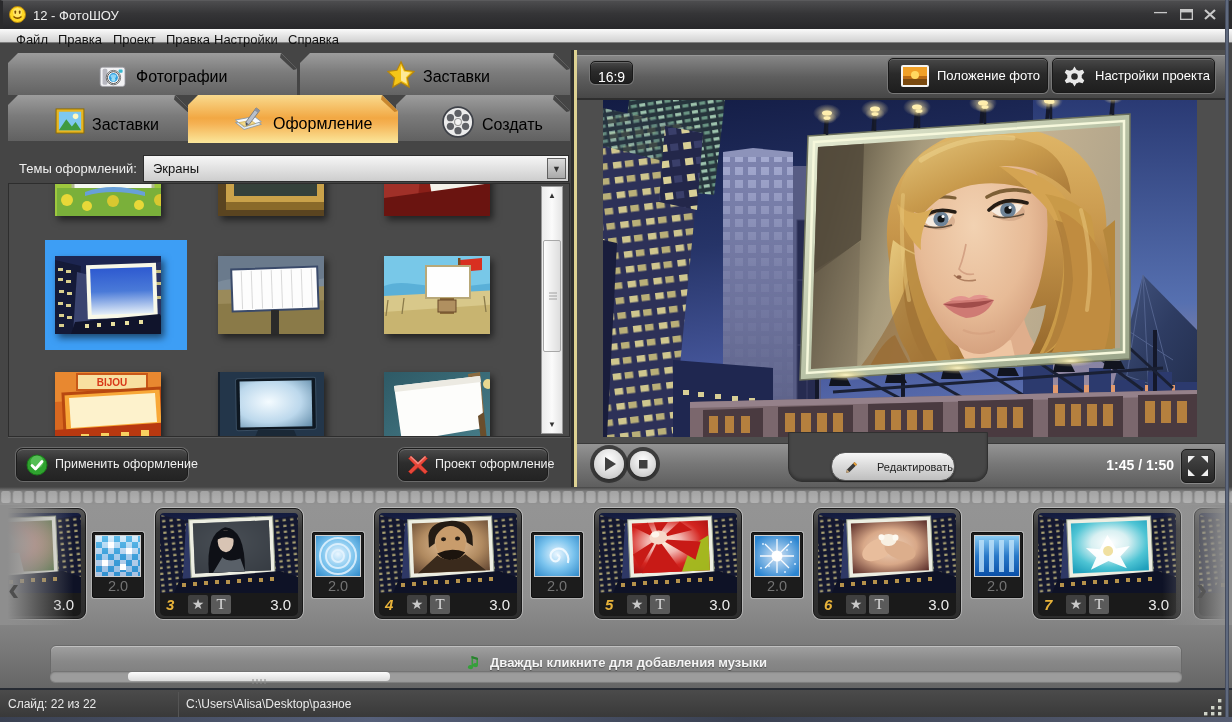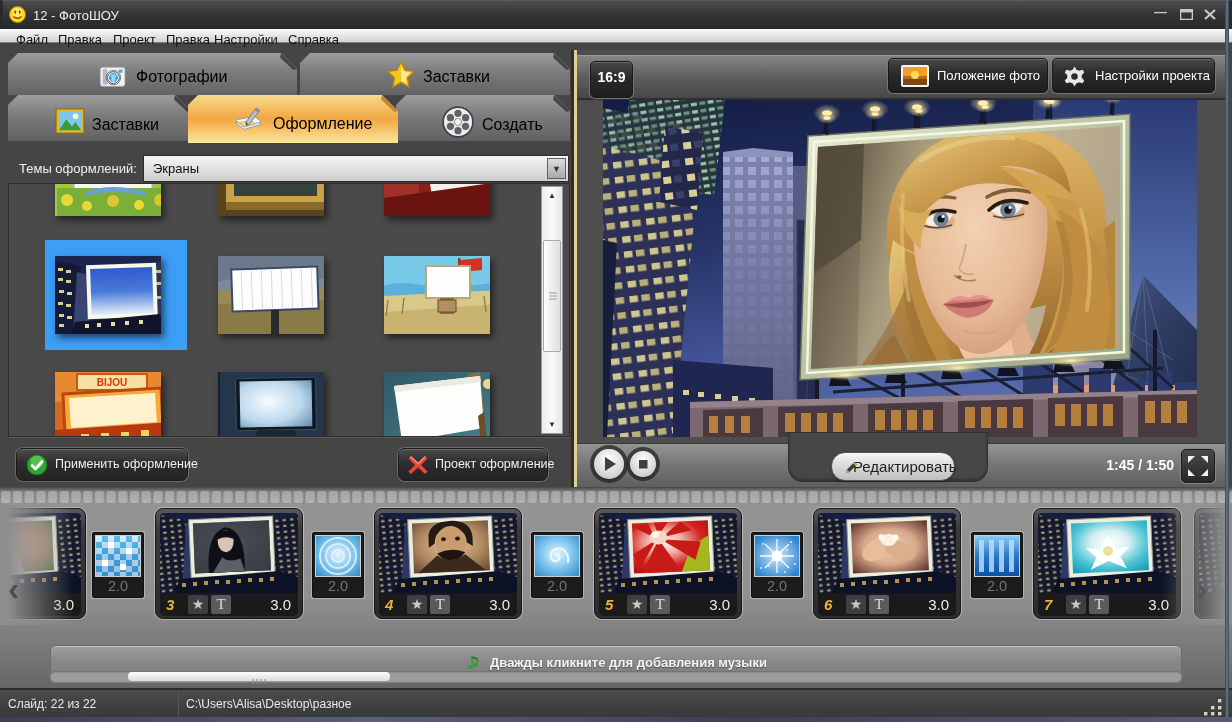--- a/index.html
+++ b/index.html
@@ -382,21 +382,21 @@
         <path d="M4 2 L11 8.5 L18 2 L20.5 4.5 L14 11 L20.5 17.5 L18 20 L11 13.5 L4 20 L1.5 17.5 L8 11 L1.5 4.5 Z" fill="#e8473a" stroke="#a82a1e" stroke-width=".8"></path>
         <path d="M4 2 L11 8.5 L18 2 L19 3 L11 10.5 L3 3 Z" fill="#f28a80"></path>
       </svg>
     <span class="abs" style="left:36px;top:8px">Проект оформление</span>
   </div>
 </div>
 
 <div id="splitter"></div>
 <div id="rpanel">
   <div id="rtopbar">
-    <div class="rbtn" style="left:13px;top:5px;width:43px;height:37px;text-align:center;line-height:31px;font-weight:bold;font-size:14px">16:9</div>
+    <div class="rbtn" style="left:13px;top:5px;width:43px;height:23px;text-align:center;line-height:31px;font-weight:normal;font-size:14px">16:9</div>
     <div class="rbtn" style="left:311px;top:2px;width:160px;height:35px">
       <svg class="abs" style="left:12px;top:6px" width="28" height="22" viewBox="0 0 28 22">
           <rect x="0" y="0" width="28" height="22" rx="2" fill="#f4f4f4"></rect>
           <rect x="2" y="2" width="24" height="18" fill="#b86a14"></rect>
           <rect x="2" y="2" width="24" height="9" fill="#f0a028"></rect>
           <circle cx="14" cy="10" r="4" fill="#ffd860"></circle>
           <rect x="2" y="14" width="24" height="6" fill="#7a4a10"></rect>
         </svg>
       <span class="abs" style="left:48px;top:9px">Положение фото</span>
     </div>
@@ -715,21 +715,21 @@
           <rect x="574" y="301" width="10" height="22"></rect>
     </g>
   </svg>
   </div>
   <div id="ctrlbar">
     <div id="edittab"></div>
     <div id="editbtn"><svg class="abs" style="left:12px;top:7px" width="15" height="15" viewBox="0 0 15 15">
           <path d="M2 13 L3 9.5 L10.5 2 L13 4.5 L5.5 12 Z" fill="#3a3a3a"></path>
           <path d="M10.5 2 L13 4.5 L11.6 5.9 L9.1 3.4 Z" fill="#e8a03a"></path>
           <path d="M2 13 L3 9.5 L5.5 12 Z" fill="#caa87a"></path>
-        </svg><span style="margin-left:21px;font-size:15px">Редактировать</span></div>
+        </svg><span style="margin-left:45px;font-size:11px">Редактировать</span></div>
     <div class="pcirc" style="left:17px;top:5px;width:30px;height:30px"><svg width="30" height="30">
           <path d="M11 8 L22 15 L11 22 Z" fill="#3f3f3f"></path>
         </svg></div>
     <div class="pcirc" style="left:53px;top:7px;width:26px;height:26px"><svg width="26" height="26">
           <rect x="9" y="9" width="8.5" height="8.5" fill="#3f3f3f"></rect>
         </svg></div>
     <div id="ptime">1:45 / 1:50</div>
     <div id="fsbtn"><svg width="32" height="32" viewBox="0 0 32 32">
           <g fill="#f0f0f0">
             <path d="M6 6 L13 6 L6 13 Z"></path>

